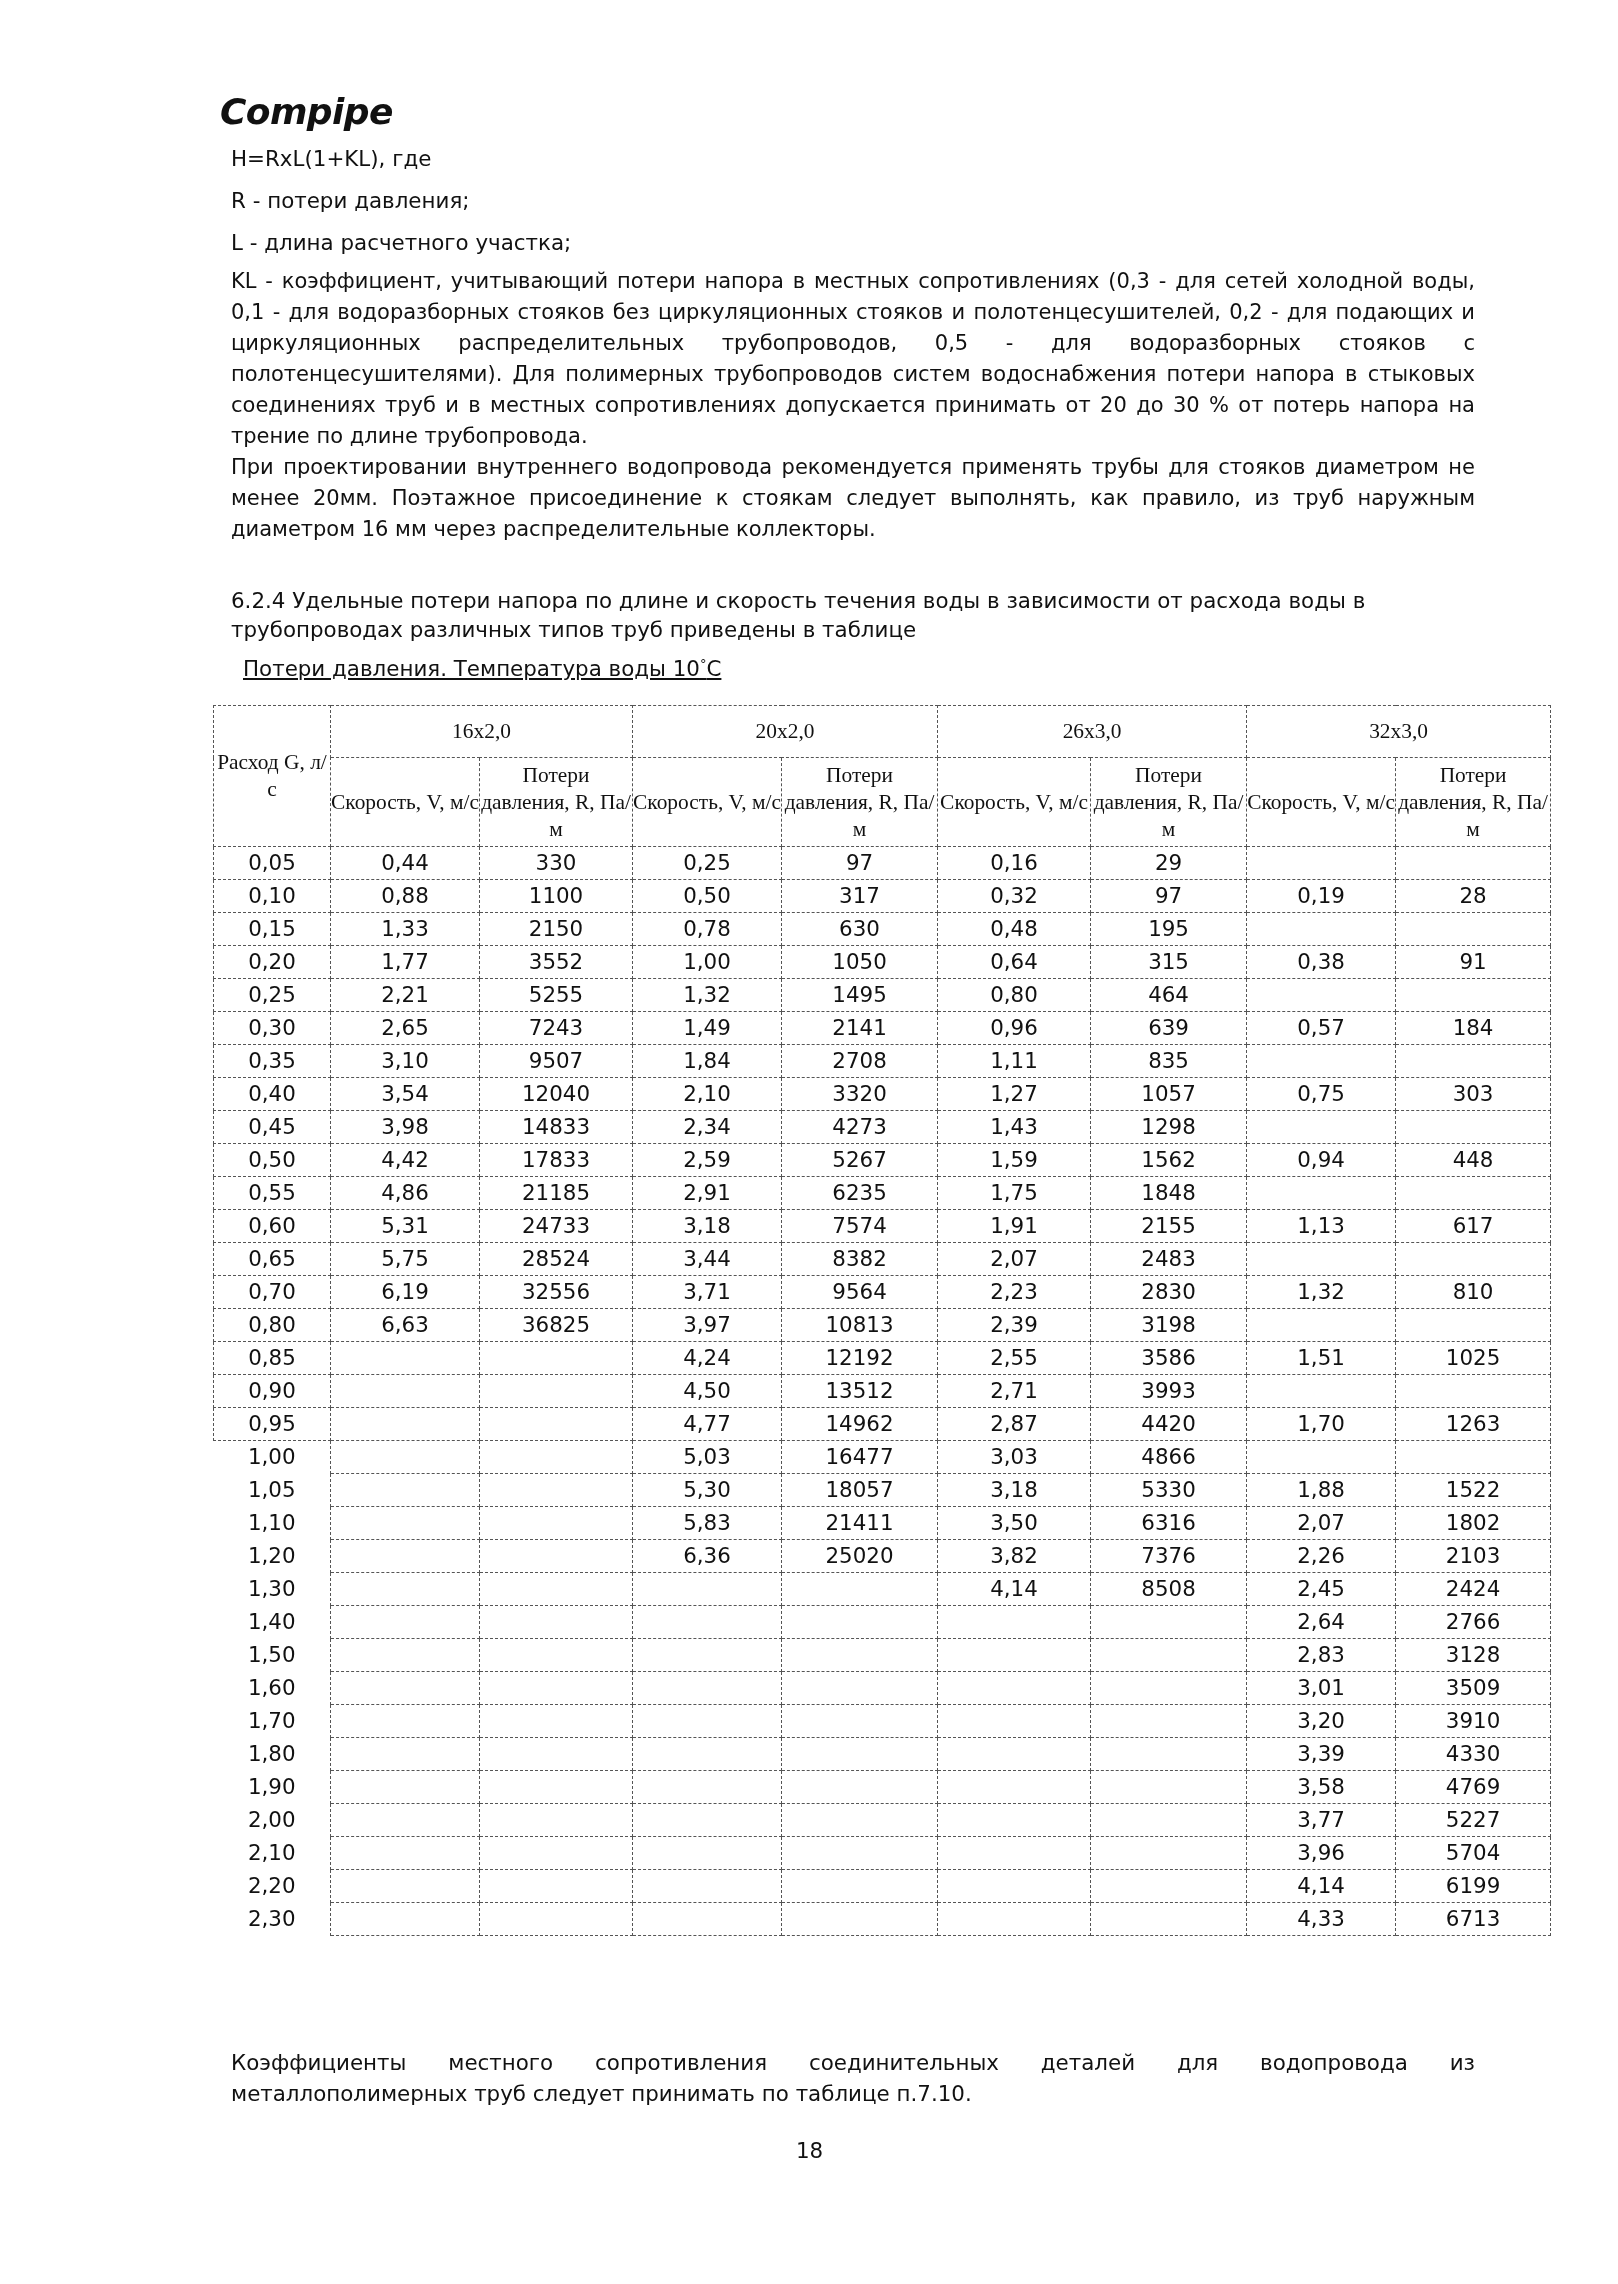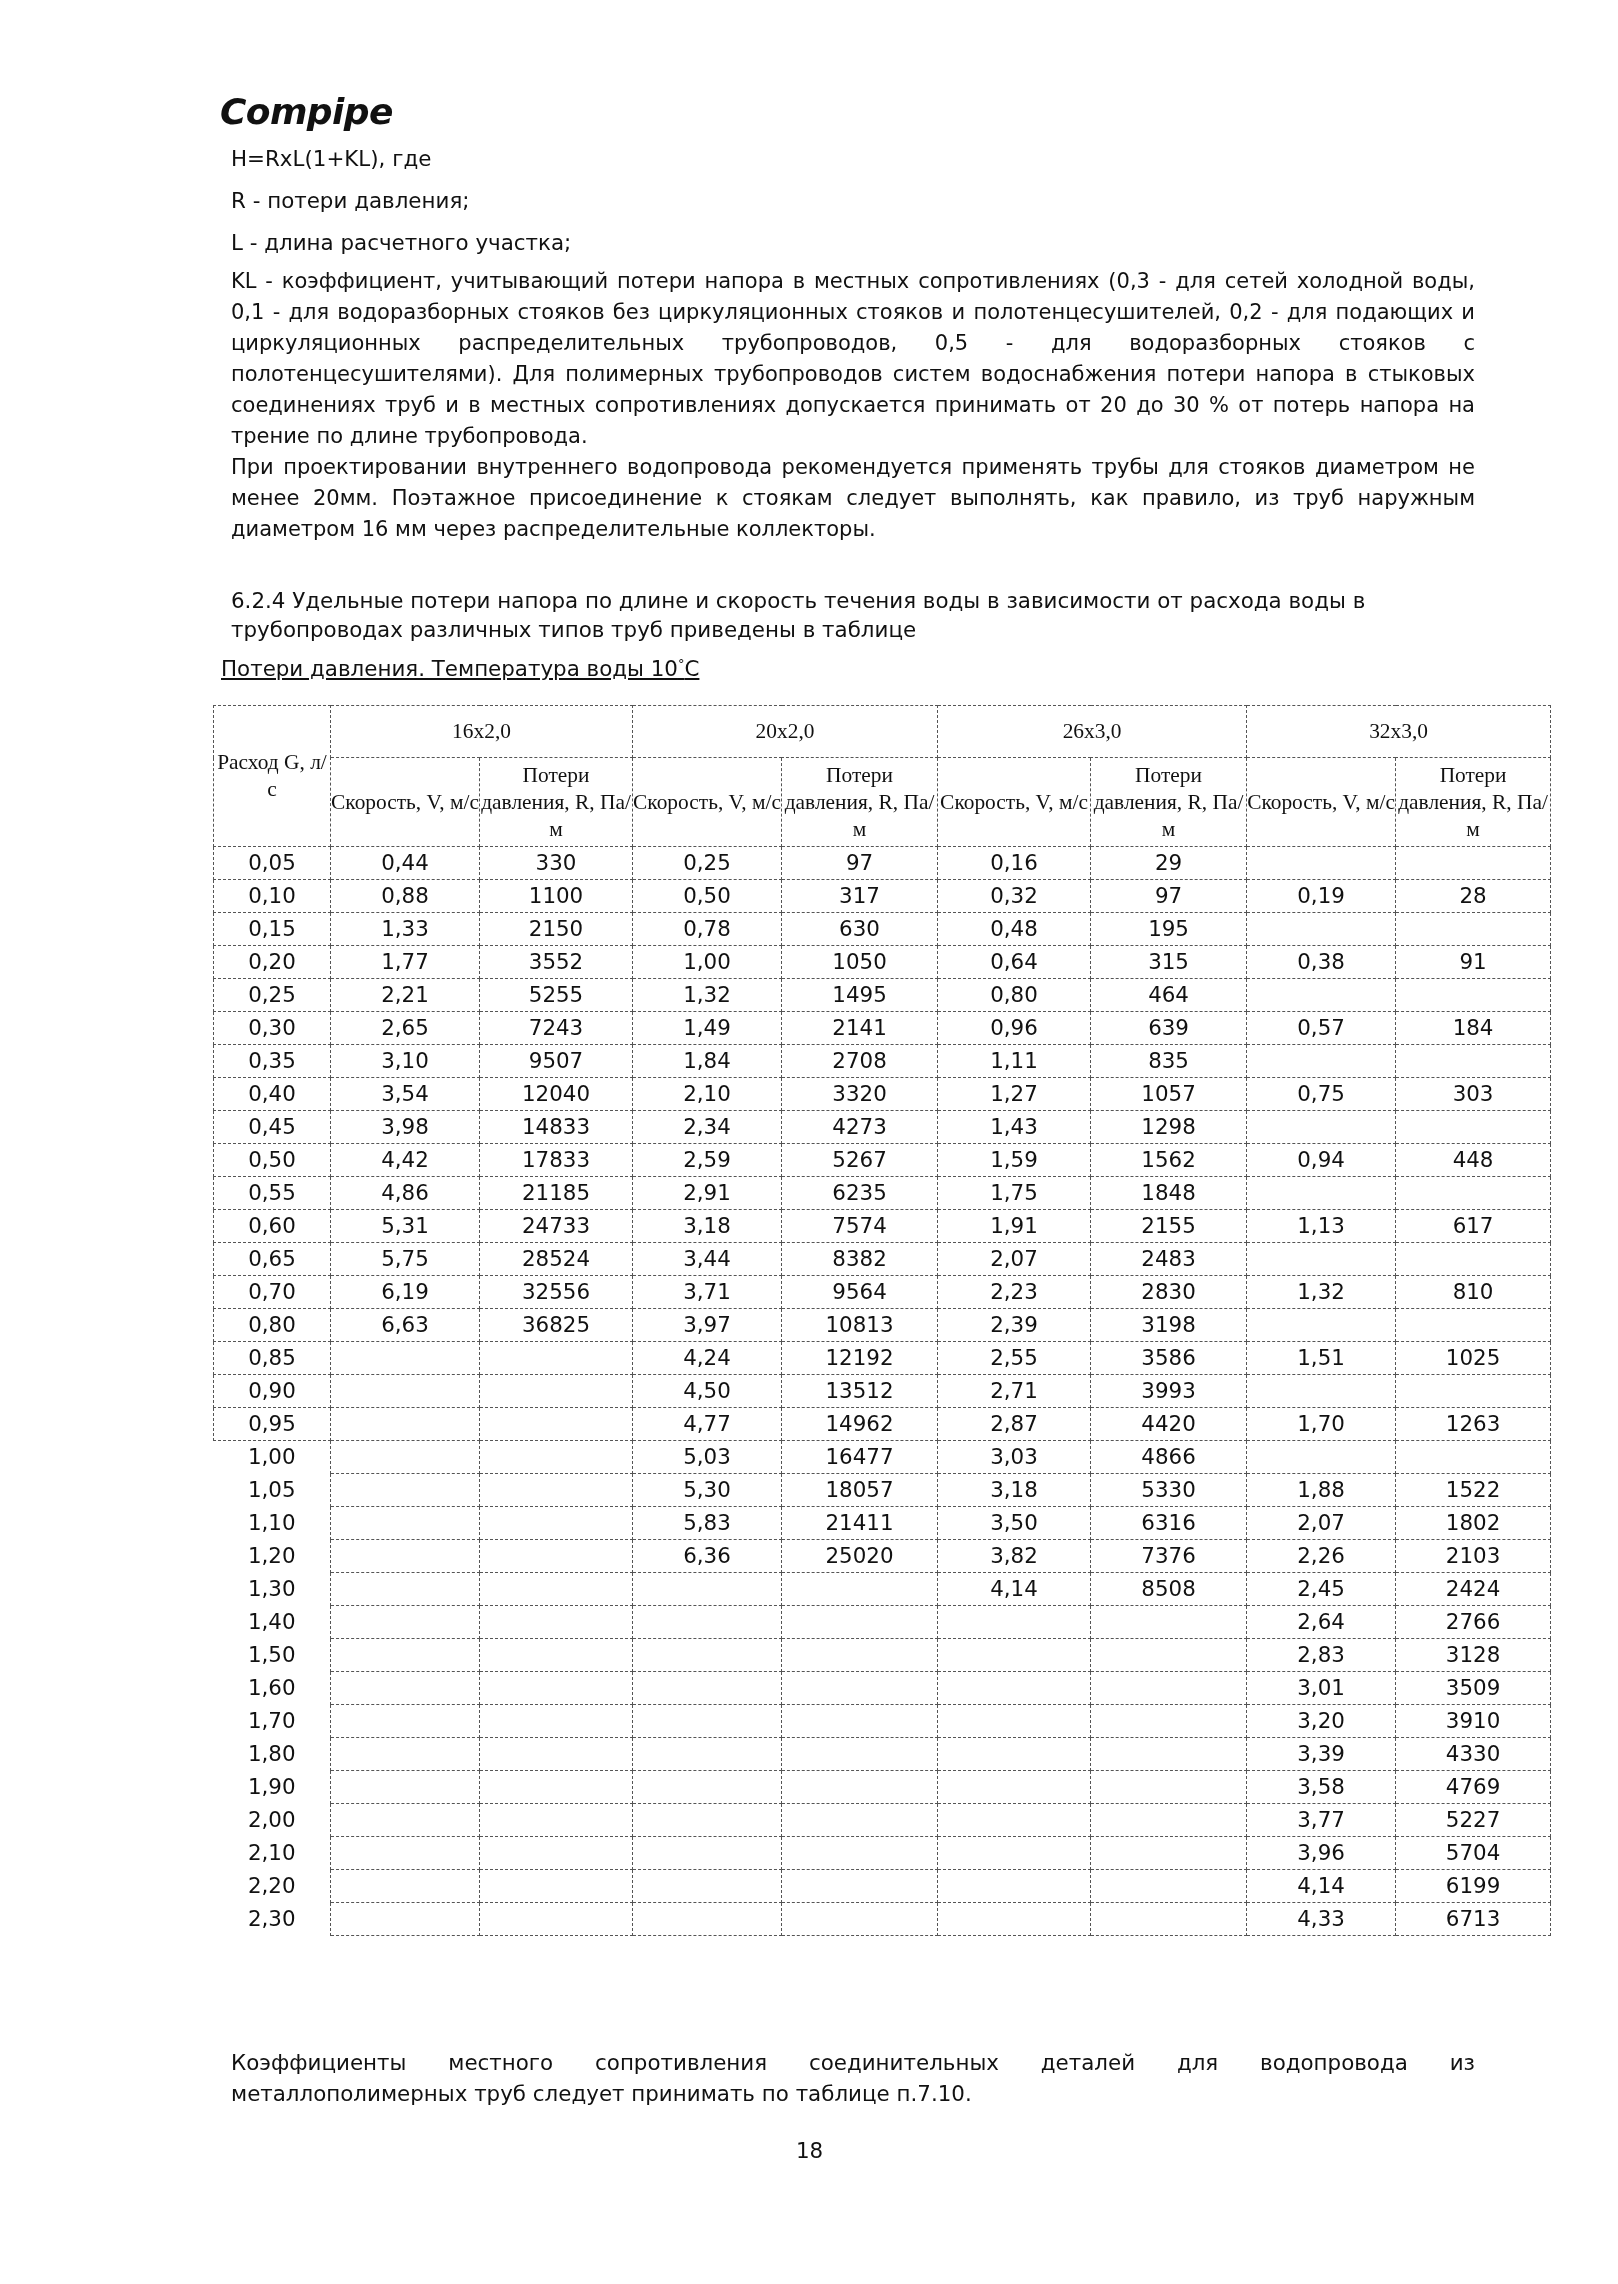--- a/index.html
+++ b/index.html
@@ -2,21 +2,21 @@
 <html style="font-size:10.4px"><head>
 <meta charset="utf-8">
 <style>
   html, body { margin: 0; padding: 0; background: #ffffff; }
   body { width: 1619px; height: 2284px; position: relative; overflow: hidden;
          font-family: "DejaVu Sans", sans-serif; color: #111111; }
   .page { position: absolute; left: 0; top: 0; width: 1619px; height: 2284px; }
   .brand { position: absolute; left: 220px; top: 91px; font-size: 36px; font-weight: bold; font-style: italic; letter-spacing: -0.6px; }
   .para { position: absolute; left: 231px; width: 1244px; font-size: 21px; line-height: 31px; text-align: justify; }
   .line { position: absolute; left: 231px; font-size: 21.4px; line-height: 31px; white-space: nowrap; }
-  .caption { position: absolute; left: 221px; top: 656px; font-size: 21.4px; text-decoration: underline; }
+  .caption { position: absolute; left: 243px; top: 656px; font-size: 21.4px; text-decoration: underline; }
   .caption sup { font-size: 13px; }
 
   table.data { position: absolute; left: 213px; top: 705px; width: 1337px; border-collapse: collapse;
                font-size: 21.4px; table-layout: fixed; }
   table.data td, table.data th { border: 1.3px dashed #555; text-align: center; font-weight: normal; padding: 0; }
   table.data th { line-height: 27px; font-family: Liberation Serif, serif; }
   table.data tr.pipe th { height: 51px; }
   table.data tr.sub th { height: 88px; }
   table.data td { height: 32px; line-height: 32px; }
   table.data td.g { text-align: center; margin-top: 36px; }

